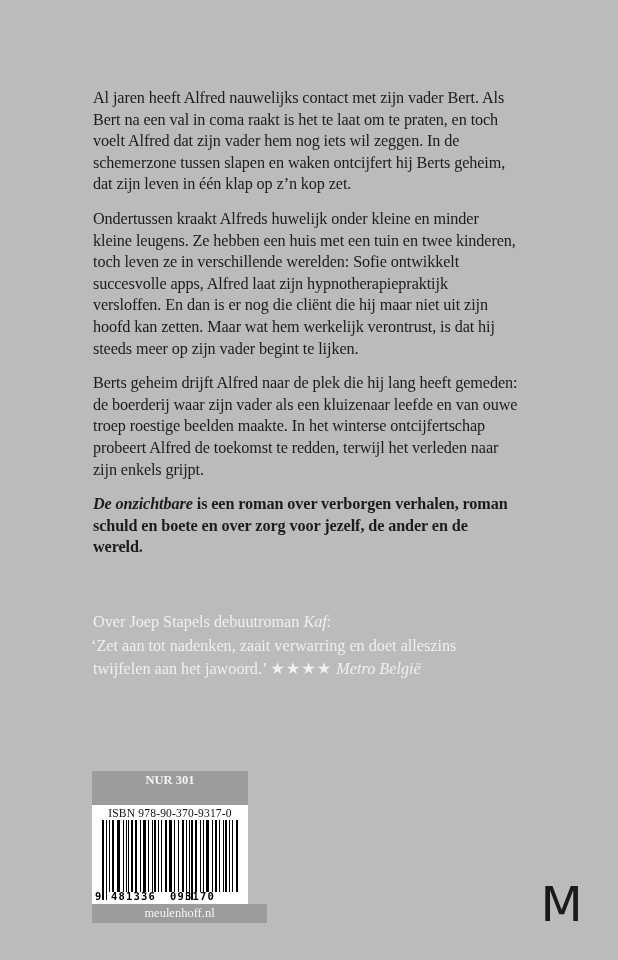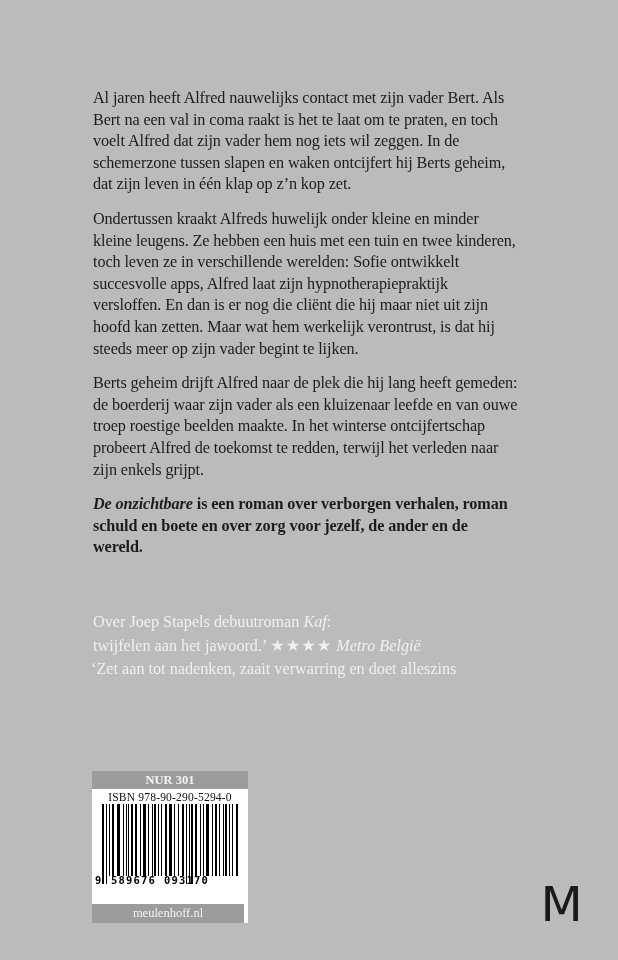--- a/index.html
+++ b/index.html
@@ -10,50 +10,50 @@
   .blurb { position:absolute; left:93px; top:88px; width:440px; }
   .blurb p { margin:0 13px 13px 0; font-size:16.2px; line-height:21.6px; letter-spacing:-0.1px; }
   .blurb p.bold { font-weight:bold; }
   .blurb p.bold em { font-style:italic; }
   .quote { position:absolute; left:93px; top:611px; width:440px; color:#f2f0ec; font-size:16.2px; line-height:23.5px; }
   .quote .q-head { font-weight:normal; }
   .quote .q-line { display:block; }
   .quote .q-line.indent1 { margin-left:-2px; }
   .stars { letter-spacing:1px; }
   .barcode-block { position:absolute; left:92px; top:771px; width:156px; height:152px; background:#fff; }
-  .bc-top { height:18px; background:#9c9c9e; color:#f4f4f4; font-weight:bold; font-size:12.5px; text-align:center; line-height:19px; }
+  .bc-top { height:34px; background:#9c9c9e; color:#f4f4f4; font-weight:bold; font-size:12.5px; text-align:center; line-height:19px; }
   .bc-isbn { font-size:11.5px; text-align:center; margin-top:2px; color:#111; letter-spacing:0.2px; }
   .bars { position:relative; margin:1px 0 0 10px; width:136px; height:72px; }
   .bars span { position:absolute; top:0; background:#000; }
   .bc-digits { position:relative; height:14px; font-family:"DejaVu Sans Mono","Liberation Mono",monospace; font-size:10.5px; font-weight:bold; color:#000; }
   .bc-digits .d1 { position:absolute; left:3px; top:-2px; }
   .bc-digits .d2 { position:absolute; left:19px; top:-2px; letter-spacing:1.2px; }
-  .bc-digits .d3 { position:absolute; left:72px; top:-2px; letter-spacing:1.2px; }
-  .bc-bottom { position:absolute; left:0; bottom:0; width:152px; height:19px; background:#9c9c9e; color:#f4f4f4; font-size:12.5px; text-align:center; line-height:19px; }
+  .bc-digits .d3 { position:absolute; left:78px; top:-2px; letter-spacing:1.2px; }
+  .bc-bottom { position:absolute; left:0; bottom:0; width:175px; height:19px; background:#9c9c9e; color:#f4f4f4; font-size:12.5px; text-align:center; line-height:19px; }
   .logo { position:absolute; left:541px; top:880px; font-family:"DejaVu Sans","Liberation Sans",sans-serif; font-size:48px; font-weight:normal; color:#1a1a1a; line-height:1; transform:scaleX(1.02); }
 </style>
 </head>
 <body>
 
 <div class="blurb">
   <p>Al jaren heeft Alfred nauwelijks contact met zijn vader Bert. Als Bert na een val in coma raakt is het te laat om te praten, en toch voelt Alfred dat zijn vader hem nog iets wil zeggen. In de schemerzone tussen slapen en waken ontcijfert hij Berts geheim, dat zijn leven in één klap op z’n kop zet.</p>
   <p>Ondertussen kraakt Alfreds huwelijk onder kleine en minder kleine leugens. Ze hebben een huis met een tuin en twee kinderen, toch leven ze in verschillende werelden: Sofie ontwikkelt succesvolle apps, Alfred laat zijn hypnotherapiepraktijk versloffen. En dan is er nog die cliënt die hij maar niet uit zijn hoofd kan zetten. Maar wat hem werkelijk verontrust, is dat hij steeds meer op zijn vader begint te lijken.</p>
   <p>Berts geheim drijft Alfred naar de plek die hij lang heeft gemeden: de boerderij waar zijn vader als een kluizenaar leefde en van ouwe troep roestige beelden maakte. In het winterse ontcijfert­schap probeert Alfred de toekomst te redden, terwijl het verleden naar zijn enkels grijpt.</p>
   <p class="bold"><em>De onzichtbare</em><span> is een roman over verborgen verhalen, roman schuld en boete en over zorg voor jezelf, de ander en de wereld.</span></p>
 </div>
 
 <div class="quote">
   <span class="q-line q-head"><span>Over Joep Stapels debuutroman </span><em>Kaf</em><span>:</span></span>
+  <span class="q-line indent1">‘Zet aan tot nadenken, zaait verwarring en doet alleszins</span>
   <span class="q-line"><span>twijfelen aan het jawoord.’ </span><span class="stars">★★★★</span> <em>Metro België</em></span>
-  <span class="q-line indent1">‘Zet aan tot nadenken, zaait verwarring en doet alleszins</span>
 </div>
 
 <div class="barcode-block">
   <div class="bc-top">NUR 301</div>
-  <div class="bc-isbn">ISBN 978-90-290-5294-0</div>
+  <div class="bc-isbn">ISBN 978-90-370-9317-0</div>
   <div class="bars" id="bars">
       <span style="left: 0px; width: 2px; height: 80px;"></span>
       <span style="left: 4px; width: 1px; height: 80px;"></span>
       <span style="left: 7px; width: 1px; height: 72px;"></span>
       <span style="left: 10px; width: 2px; height: 72px;"></span>
       <span style="left: 15px; width: 3px; height: 72px;"></span>
       <span style="left: 21px; width: 1px; height: 72px;"></span>
       <span style="left: 24px; width: 1px; height: 72px;"></span>
       <span style="left: 26px; width: 1px; height: 72px;"></span>
       <span style="left: 29px; width: 2px; height: 72px;"></span>
@@ -81,19 +81,19 @@
       <span style="left: 113px; width: 2px; height: 72px;"></span>
       <span style="left: 117px; width: 1px; height: 72px;"></span>
       <span style="left: 121px; width: 1px; height: 72px;"></span>
       <span style="left: 123px; width: 2px; height: 72px;"></span>
       <span style="left: 127px; width: 1px; height: 72px;"></span>
       <span style="left: 130px; width: 1px; height: 72px;"></span>
       <span style="left: 134px; width: 2px; height: 72px;"></span>
     </div>
   <div class="bc-digits">
     <span class="d1">9</span>
-    <span class="d2">589676</span>
+    <span class="d2">481336</span>
     <span class="d3">093170</span>
   </div>
   <div class="bc-bottom">meulenhoff.nl</div>
 </div>
 
 <div class="logo">M</div>
 
 </body></html>

